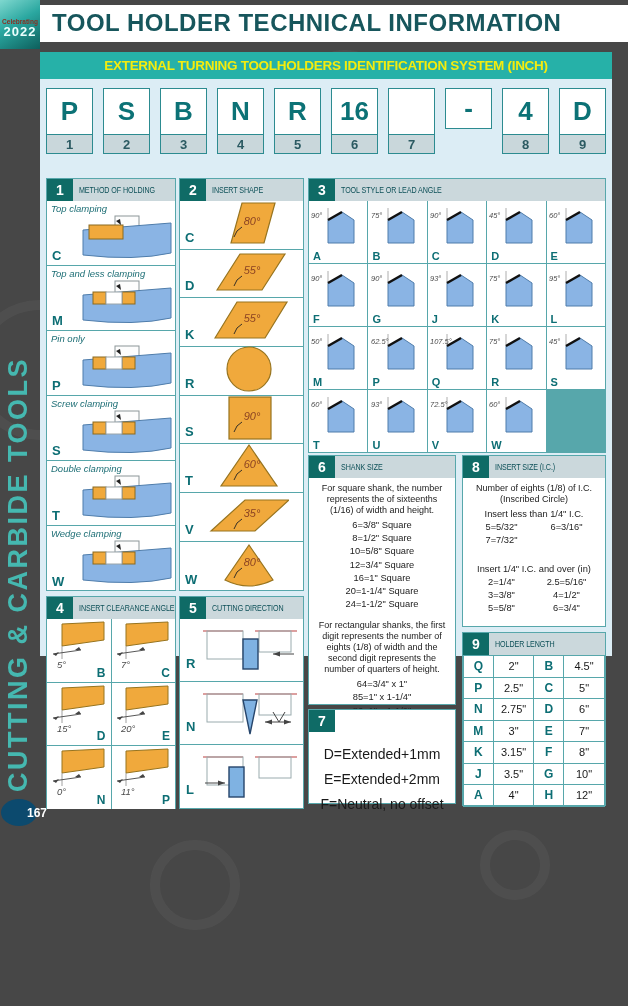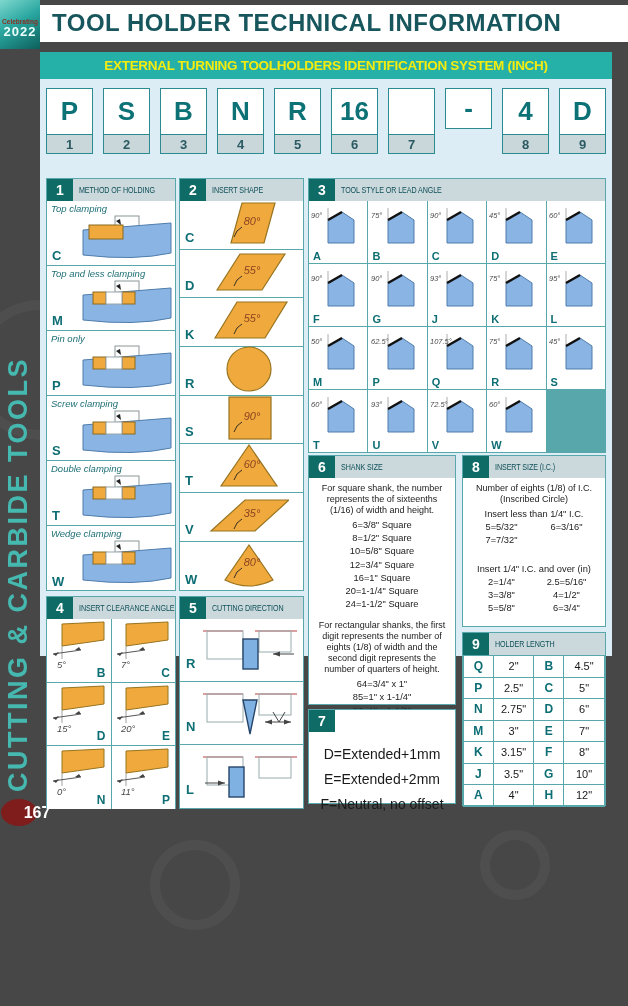--- a/index.html
+++ b/index.html
@@ -11,21 +11,21 @@
 
   
   .hdr { position:absolute; left:0; top:5px; width:628px; height:37px; background:#ffffff; }
   .hdr-title { position:absolute; left:52px; top:4px; font-size:24px; font-weight:800; color:#17565c; letter-spacing:.5px; white-space:nowrap; }
   .badge { position:absolute; left:0; top:0; width:40px; height:49px; background:linear-gradient(150deg,#7fd8cf 0%,#2aa7a0 45%,#0d5f5c 100%); display:flex; flex-direction:column; align-items:center; justify-content:flex-end; padding-bottom:11px; z-index:5; }
   .badge-l1 { font-size:6.5px; font-weight:bold; color:#8a2f22; }
   .badge-l2 { font-size:13px; font-weight:800; color:#eafffd; letter-spacing:1px; line-height:1; }
 
   
   .side-text { position:absolute; left:3px; top:792px; width:470px; transform-origin:0 0; transform:rotate(-90deg); font-size:27px; font-weight:bold; color:#45c2b9; letter-spacing:2.5px; opacity:.92; white-space:nowrap; }
-  .pnum { position:absolute; left:1px; top:799px; width:31px; height:27px; background:#7f1d1d; border-radius:50%; color:#fff; font-weight:bold; font-size:16px; display:flex; align-items:center; justify-content:center;padding-left:36px; }
+  .pnum { position:absolute; left:1px; top:799px; width:31px; height:27px; background:#0c4a6e; border-radius:50%; color:#fff; font-weight:bold; font-size:12px; display:flex; align-items:center; justify-content:center;padding-left:36px; }
 
   
   .panel { position:absolute; left:40px; top:52px; width:572px; height:604px; background:#dcedf5; }
   .banner { height:27px; background:#26b1a8; display:flex; align-items:center; justify-content:center; }
   .banner span { font-size:13.5px; font-weight:800; color:#f4ec0e; letter-spacing:-.3px; white-space:nowrap; }
 
   
   .code-row { position:absolute; left:0; top:36px; width:572px; display:flex; justify-content:center; gap:10px; }
   .ccell { width:47px; }
   .cbox { height:47px; background:#fff; border:1.5px solid #2c8b90; display:flex; align-items:center; justify-content:center; font-size:26px; font-weight:bold; color:#0c7276; }

